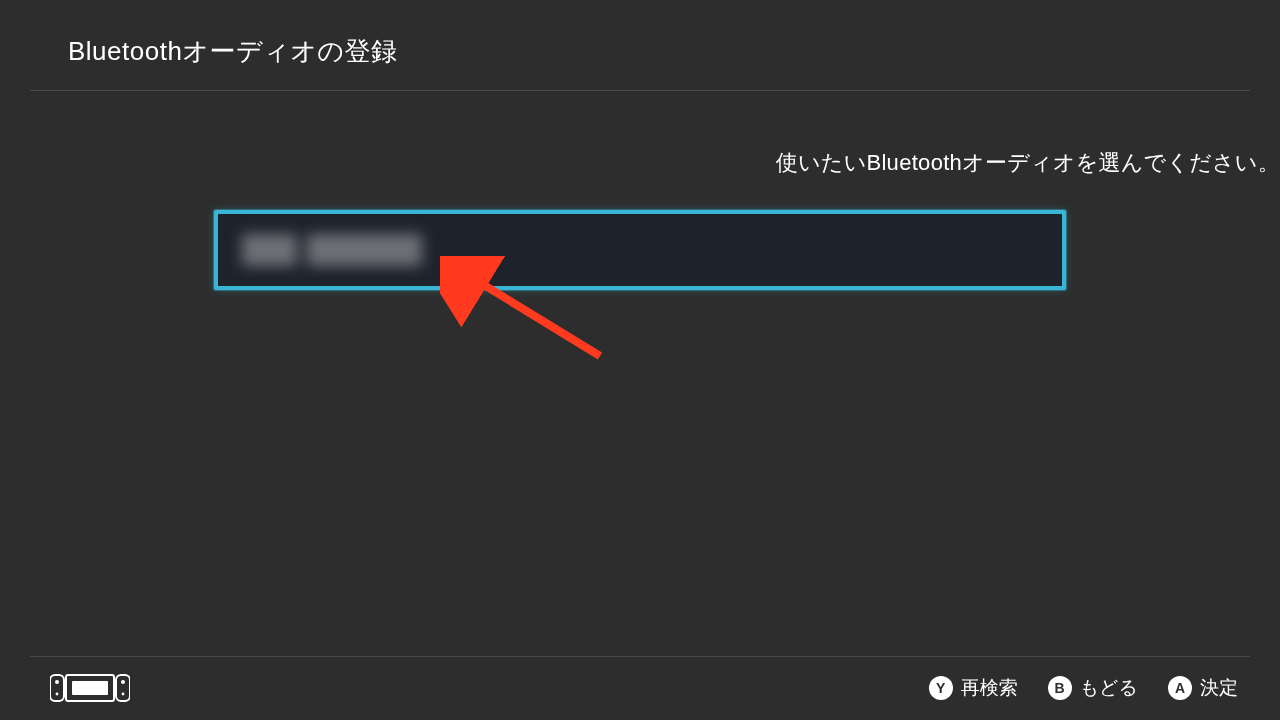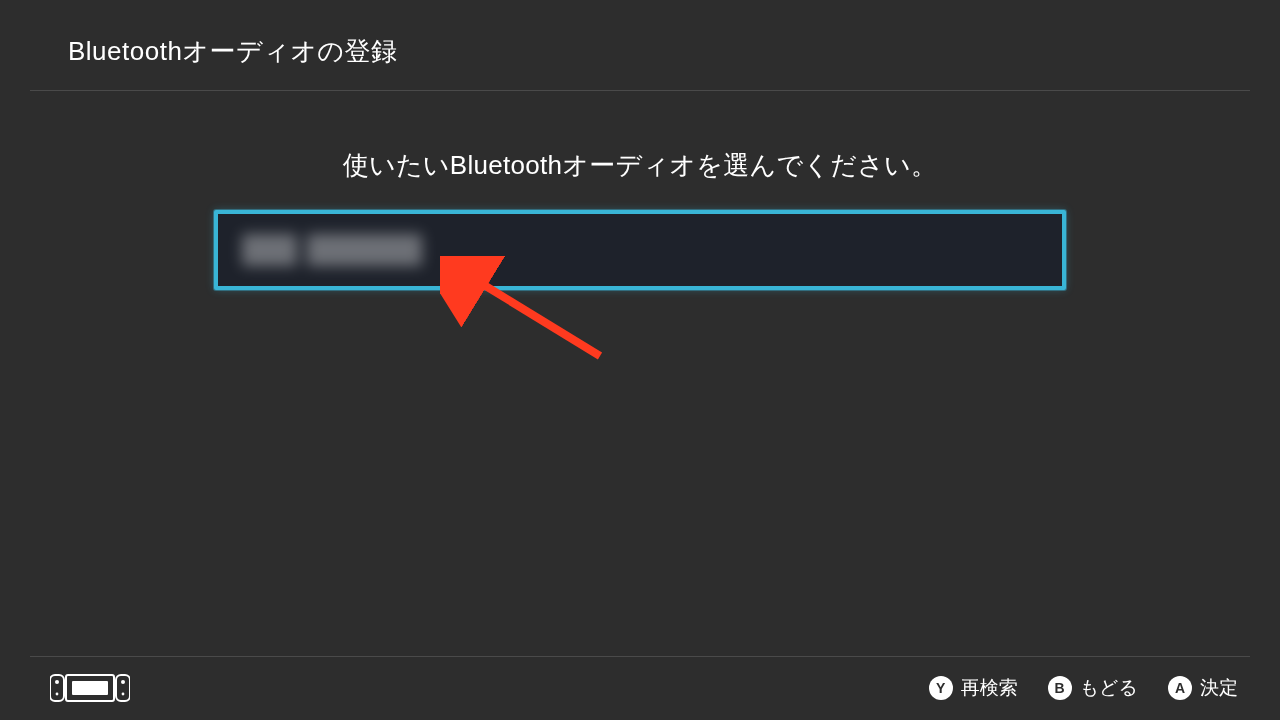--- a/index.html
+++ b/index.html
@@ -26,22 +26,22 @@
     position: absolute;
     left: 30px; right: 30px;
     top: 90px;
     height: 1px;
     background: #4a4a4a;
   }
   .prompt {
     position: absolute;
     top: 148px;
     left: 0; right: 0;
-    text-align: center;
-    font-size: 26px;
+    text-align: right;
+    font-size: 22px;
     color: #ffffff;
     letter-spacing: 0.3px;
   }
   .device-list {
     position: absolute;
     top: 210px;
     left: 214px;
     width: 852px;
   }
   .device-item {

